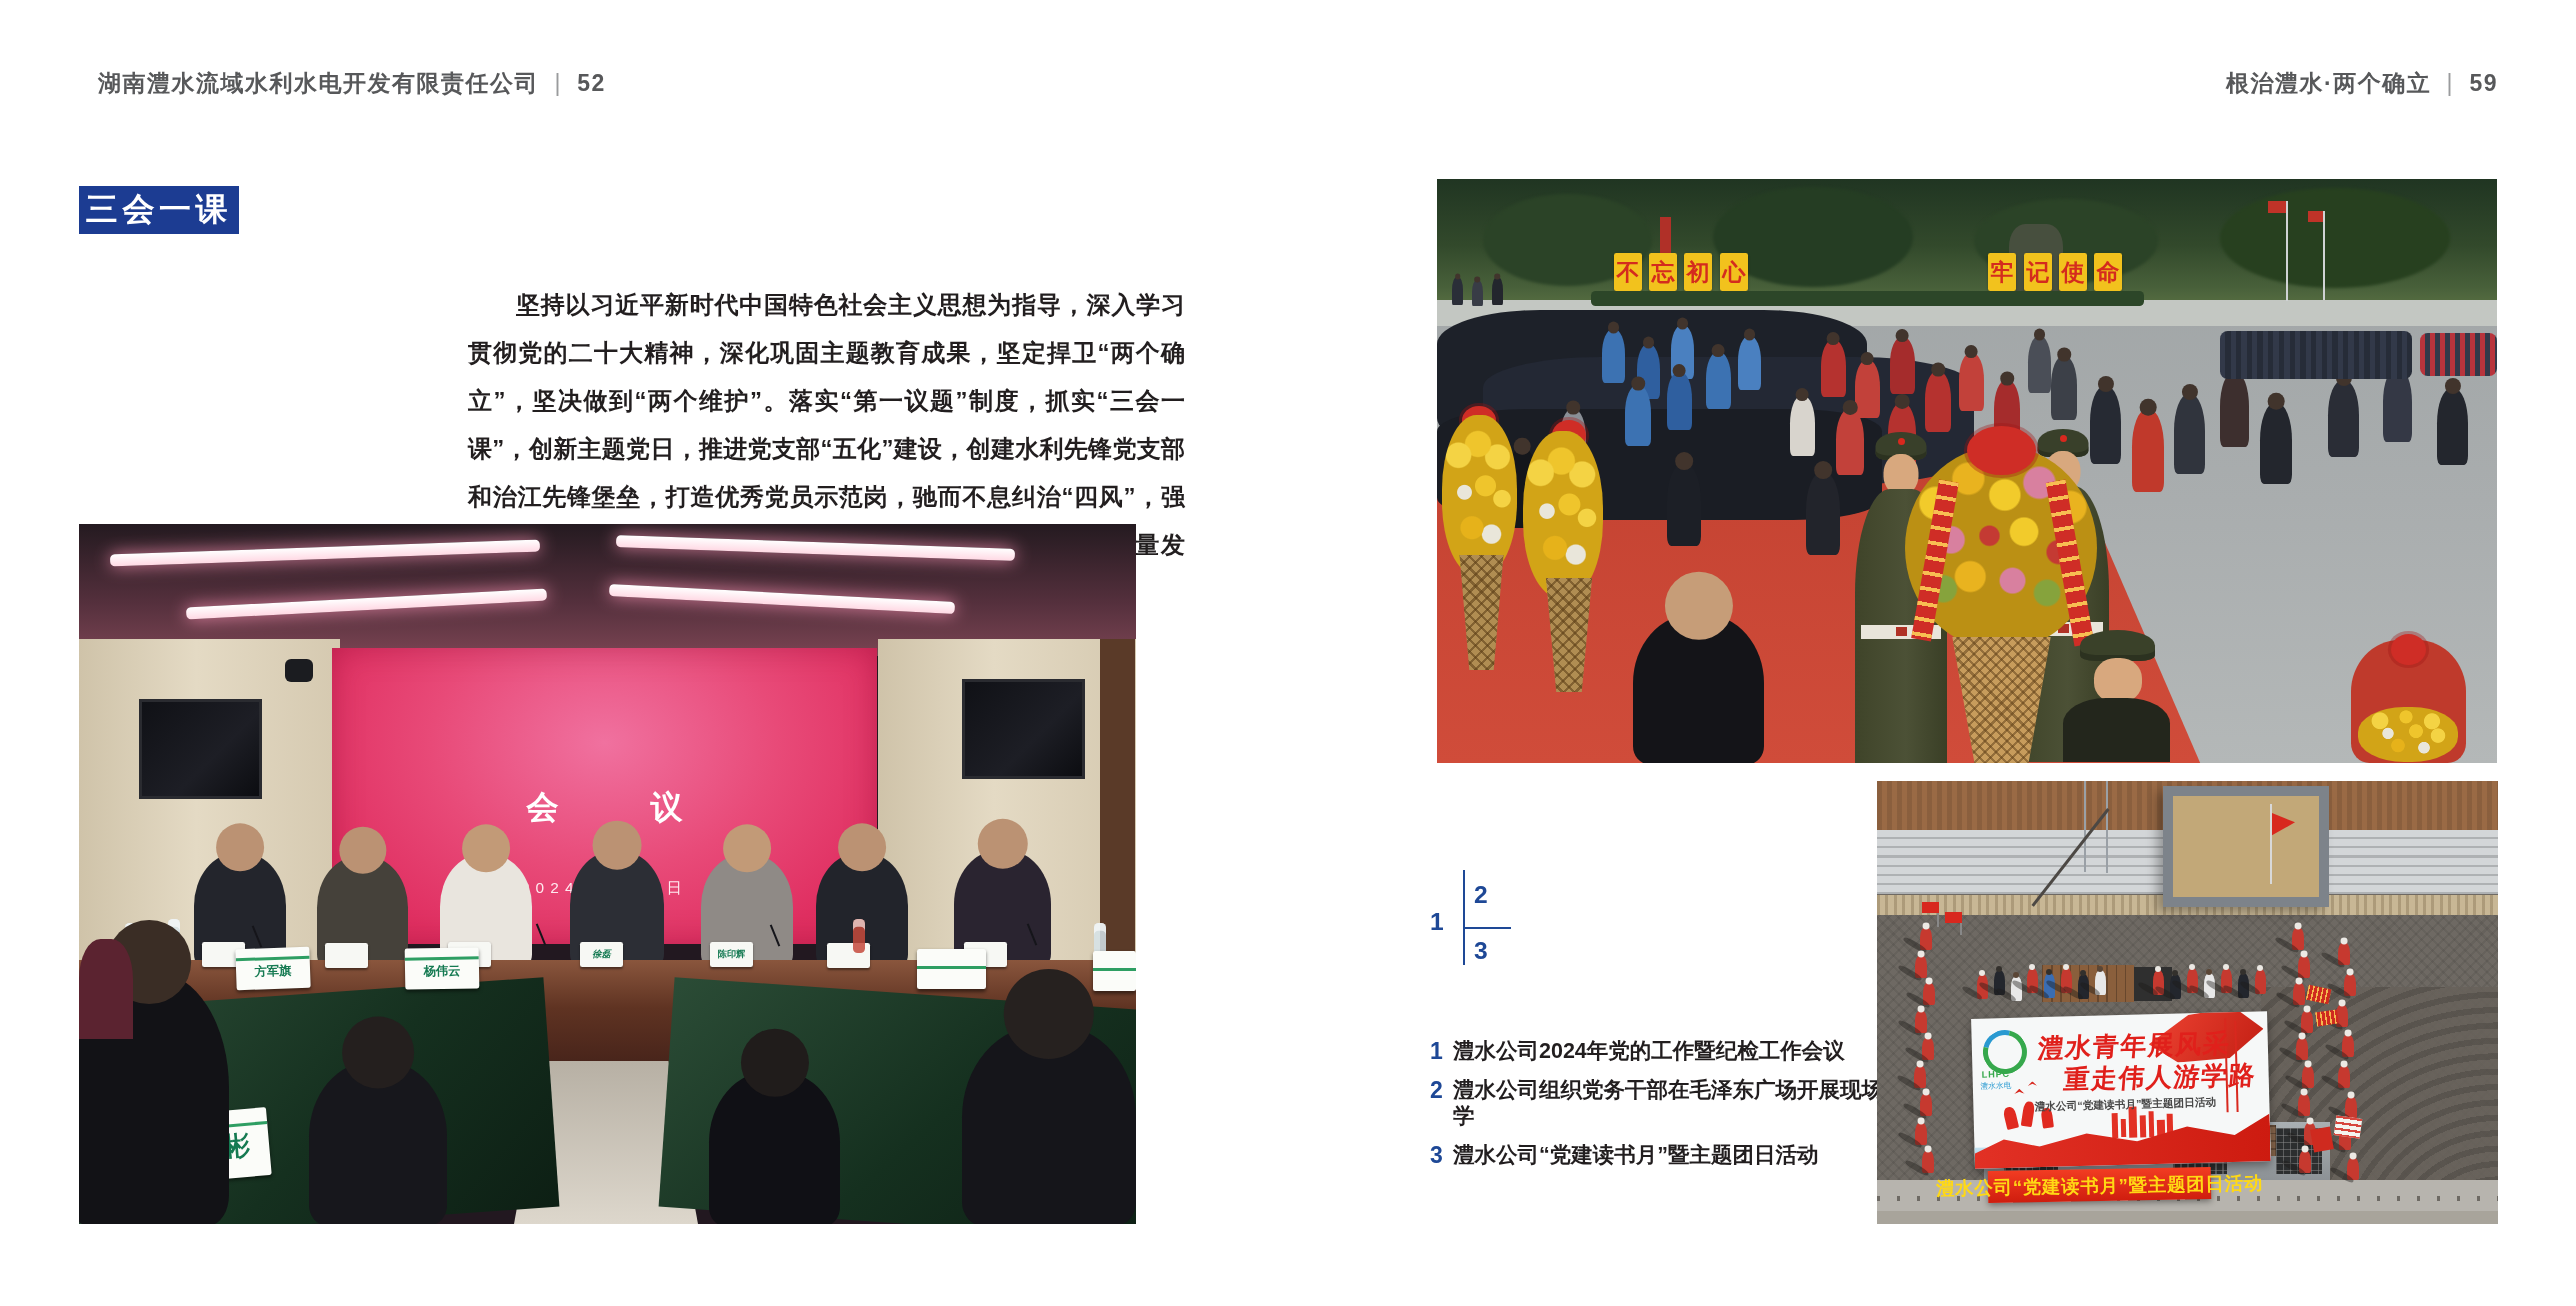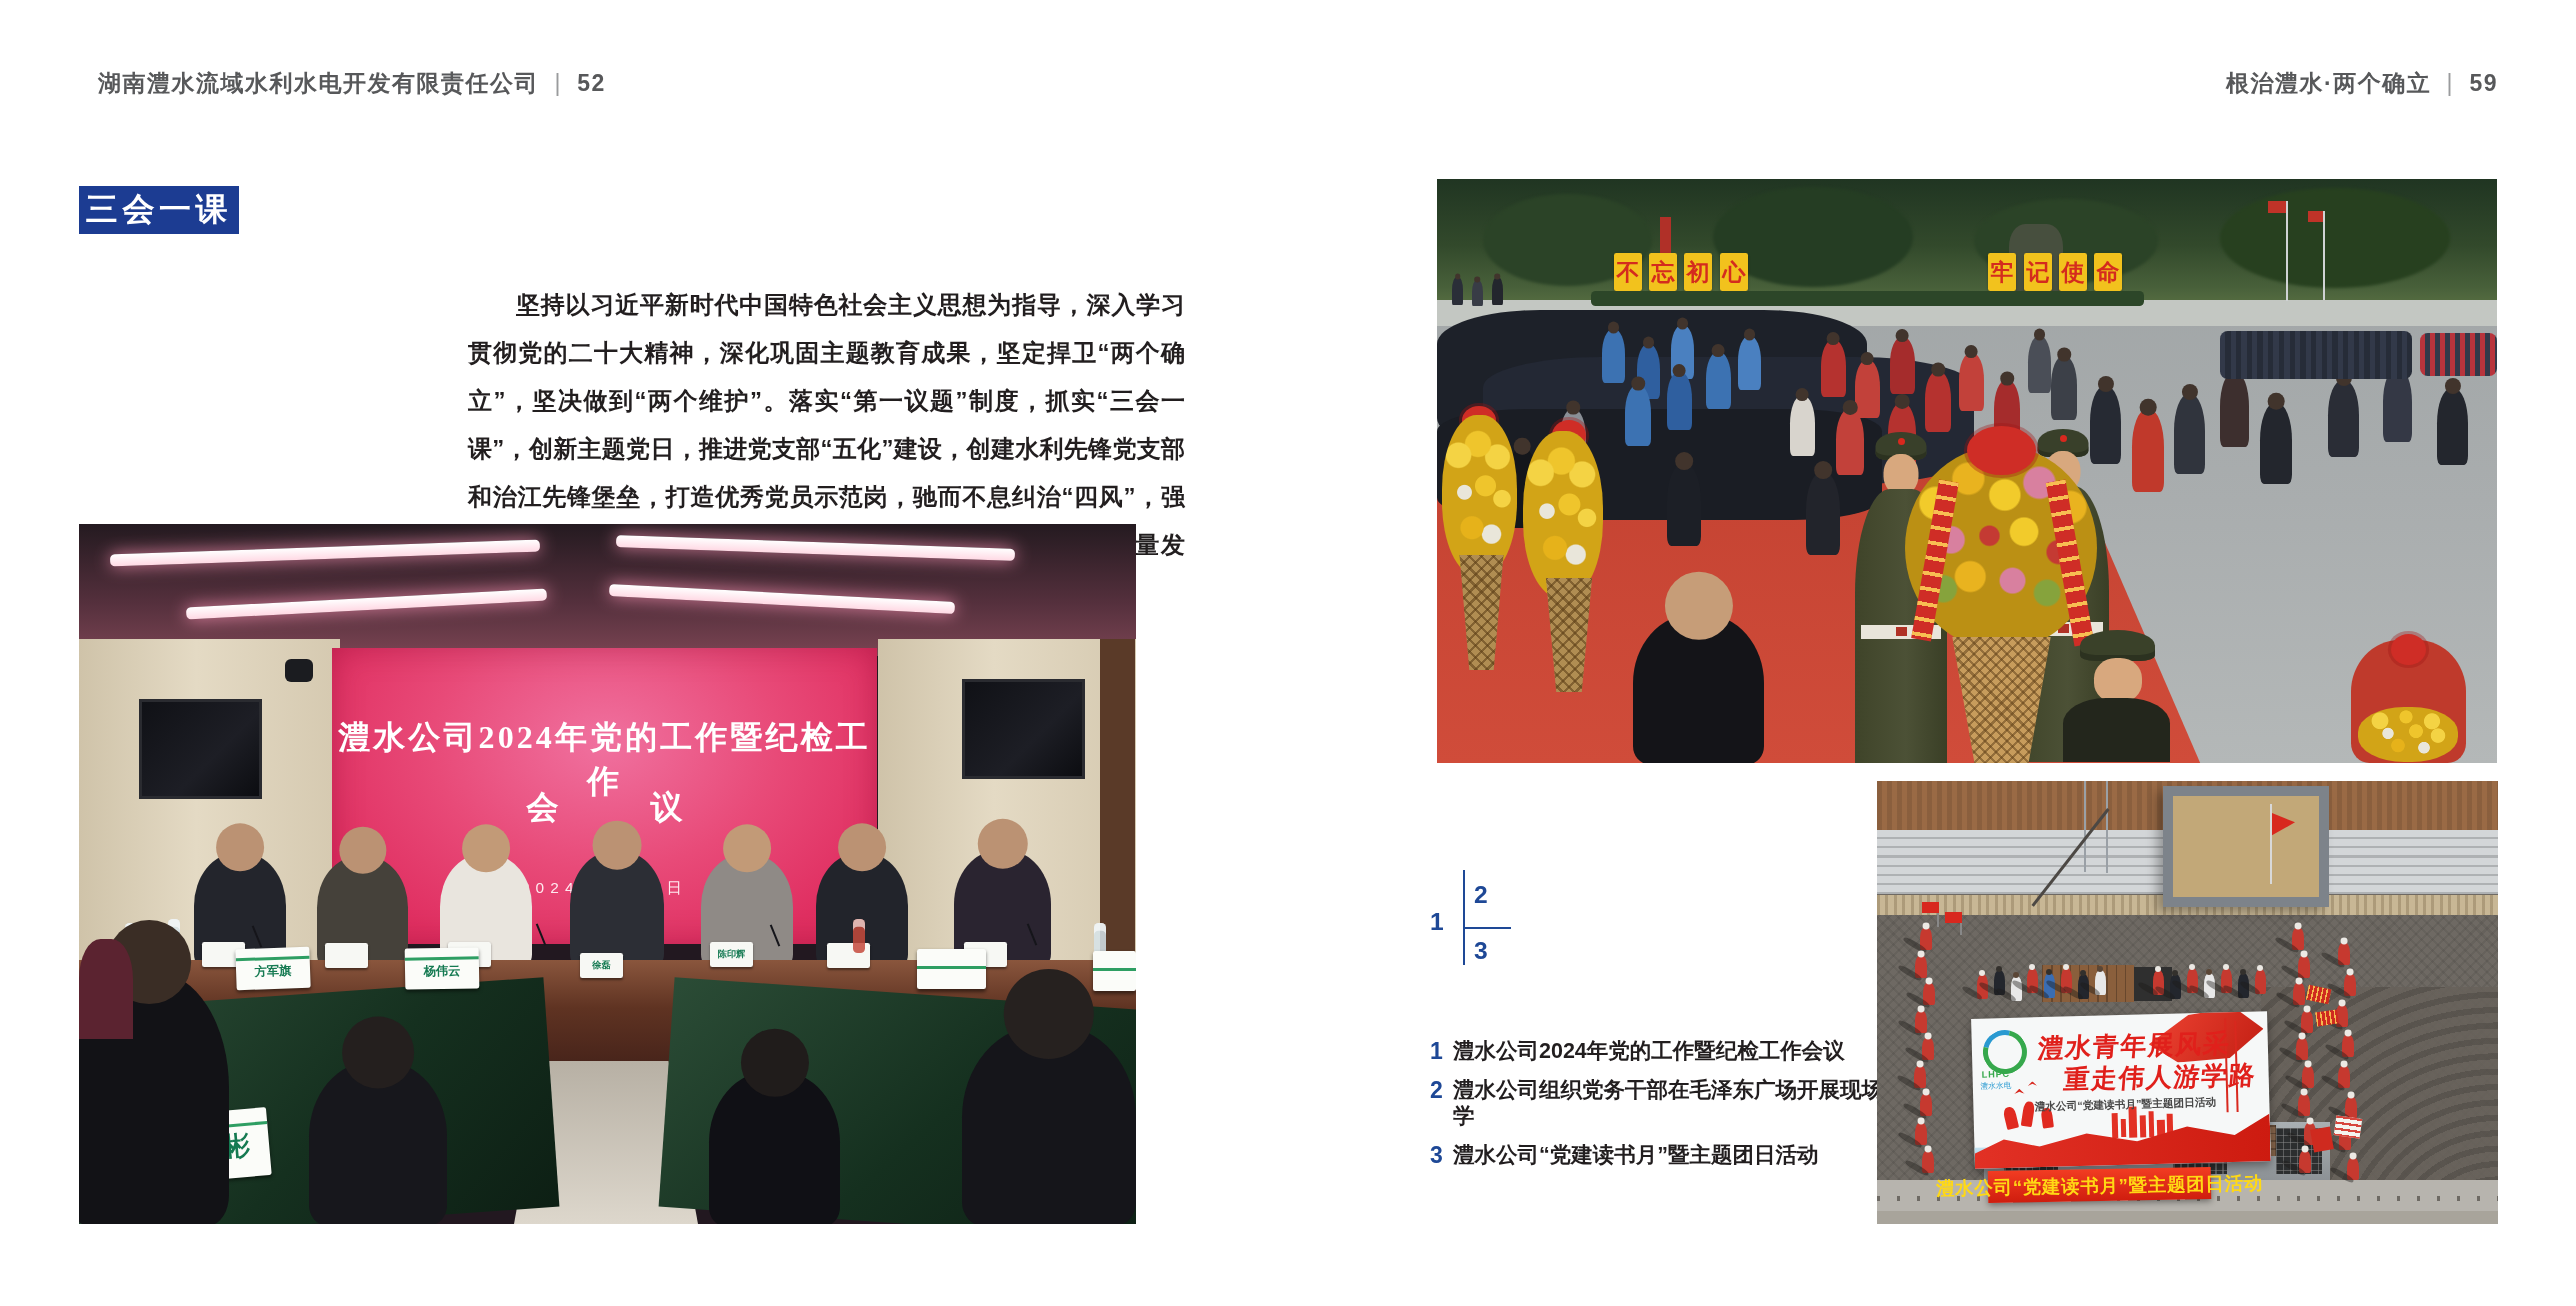--- a/index.html
+++ b/index.html
@@ -146,41 +146,40 @@
   <div class="lbar" style="left:530px;top:69px;width:346px;transform:rotate(3deg);"></div>
 
   <div class="wall" style="left:0;top:115px;width:261px;height:330px;"></div>
   <div class="wall" style="left:799px;top:115px;width:258px;height:330px;"></div>
   <div class="abs" style="left:1021px;top:115px;width:35px;height:369px;background:#5a3a28;"></div>
   <div class="tv" style="left:60px;top:175px;width:117px;height:94px;"></div>
   <div class="tv" style="left:883px;top:155px;width:117px;height:94px;"></div>
   <div class="abs" style="left:206px;top:135px;width:28px;height:23px;border-radius:6.1px;background:#1b1c20;"></div>
 
   <div class="screen">
-    <div class="scr-t1">澧水公司2024年党的工作暨纪检工作</div>
     <div class="scr-t2">
       <span>会</span>
       <span>议</span>
     </div>
     <div class="scr-dt">2024年4月12日</div>
   </div>
 
   <div class="fg" style="left:115px;top:329px;width:92px;height:115px;--b:#23252c;--h:#bb9273;"></div>
   <div class="fg" style="left:238px;top:332px;width:91px;height:112px;--b:#45413a;--h:#bb9273;"></div>
   <div class="fg" style="left:361px;top:330px;width:92px;height:114px;--b:#e9e5de;--h:#c29a77;"></div>
   <div class="fg" style="left:491px;top:327px;width:94px;height:117px;--b:#2c2e35;--h:#bb9273;"></div>
   <div class="fg" style="left:622px;top:330px;width:92px;height:114px;--b:#8f8a86;--h:#c29a77;"></div>
   <div class="fg" style="left:737px;top:329px;width:92px;height:115px;--b:#22242b;--h:#bb9273;"></div>
   <div class="fg" style="left:875px;top:326px;width:97px;height:118px;--b:#2a2430;--h:#bb9273;"></div>
 
   <div class="tableface"></div>
   <div class="hcard" style="left:123px;top:418px;"></div>
   <div class="hcard" style="left:246px;top:419px;"></div>
   <div class="hcard" style="left:369px;top:418px;"></div>
-  <div class="hcard" style="left:501px;top:429px;">徐磊</div>
+  <div class="hcard" style="left:501px;top:418px;font-style:italic;">徐磊</div>
   <div class="hcard" style="left:631px;top:418px;">陈印辉</div>
   <div class="hcard" style="left:748px;top:419px;"></div>
   <div class="hcard" style="left:885px;top:418px;"></div>
   <div class="mic" style="left:177px;top:401px;"></div>
   <div class="mic" style="left:461px;top:399px;"></div>
   <div class="mic" style="left:695px;top:400px;"></div>
   <div class="mic" style="left:952px;top:399px;"></div>
 
   <div class="floorA"></div>
   <div class="deskL" style="left:-18.4px;transform:rotate(-4deg);"></div>

